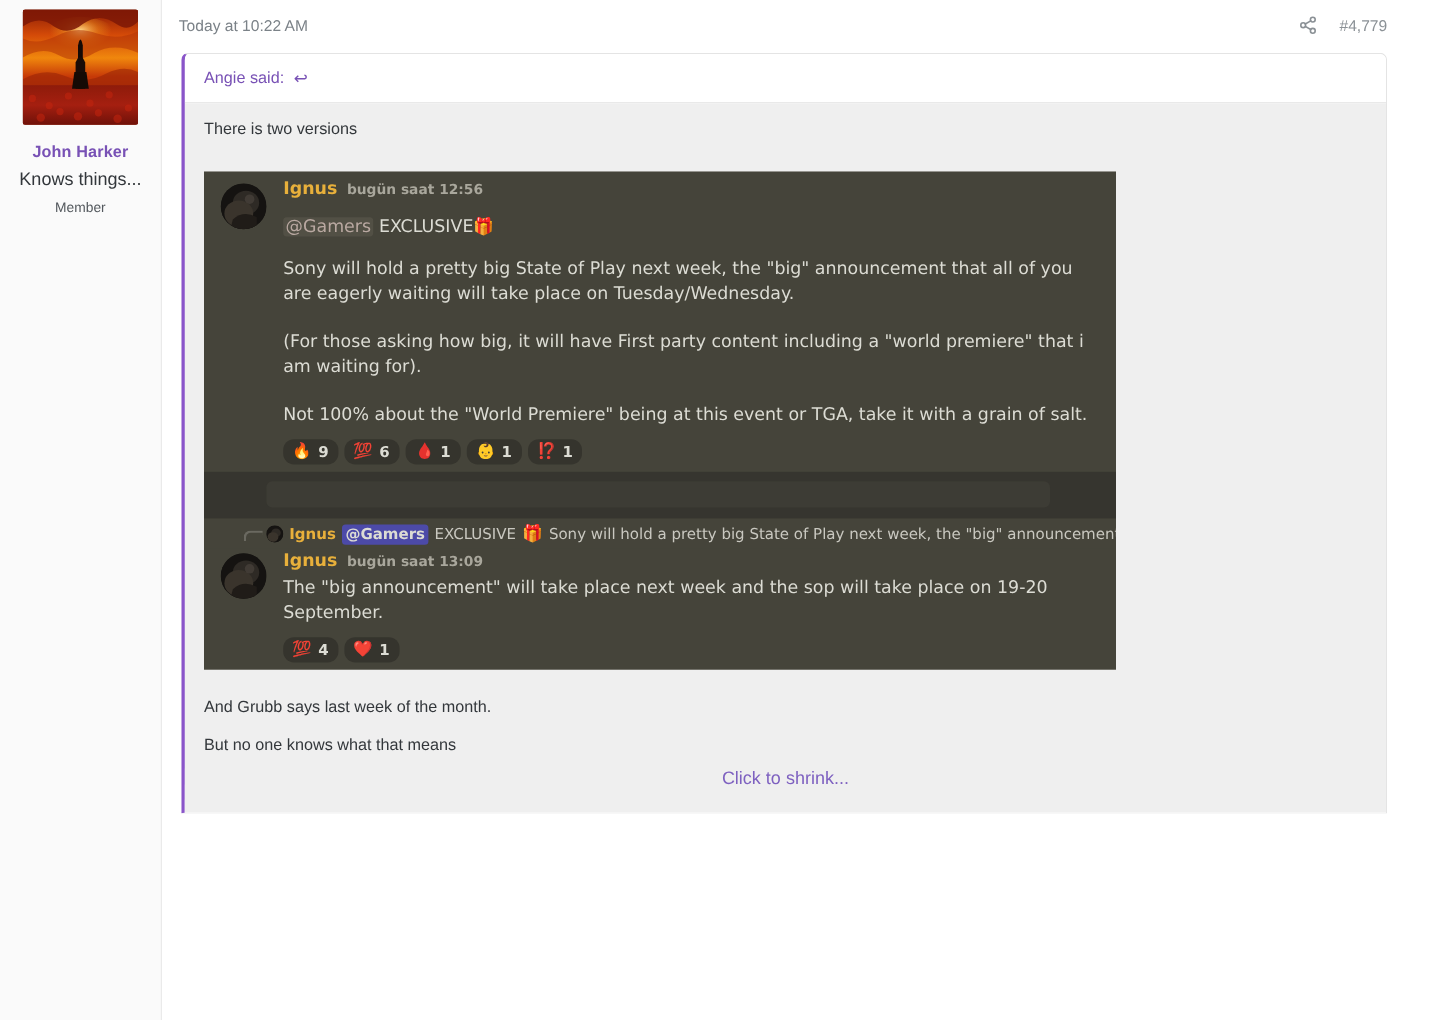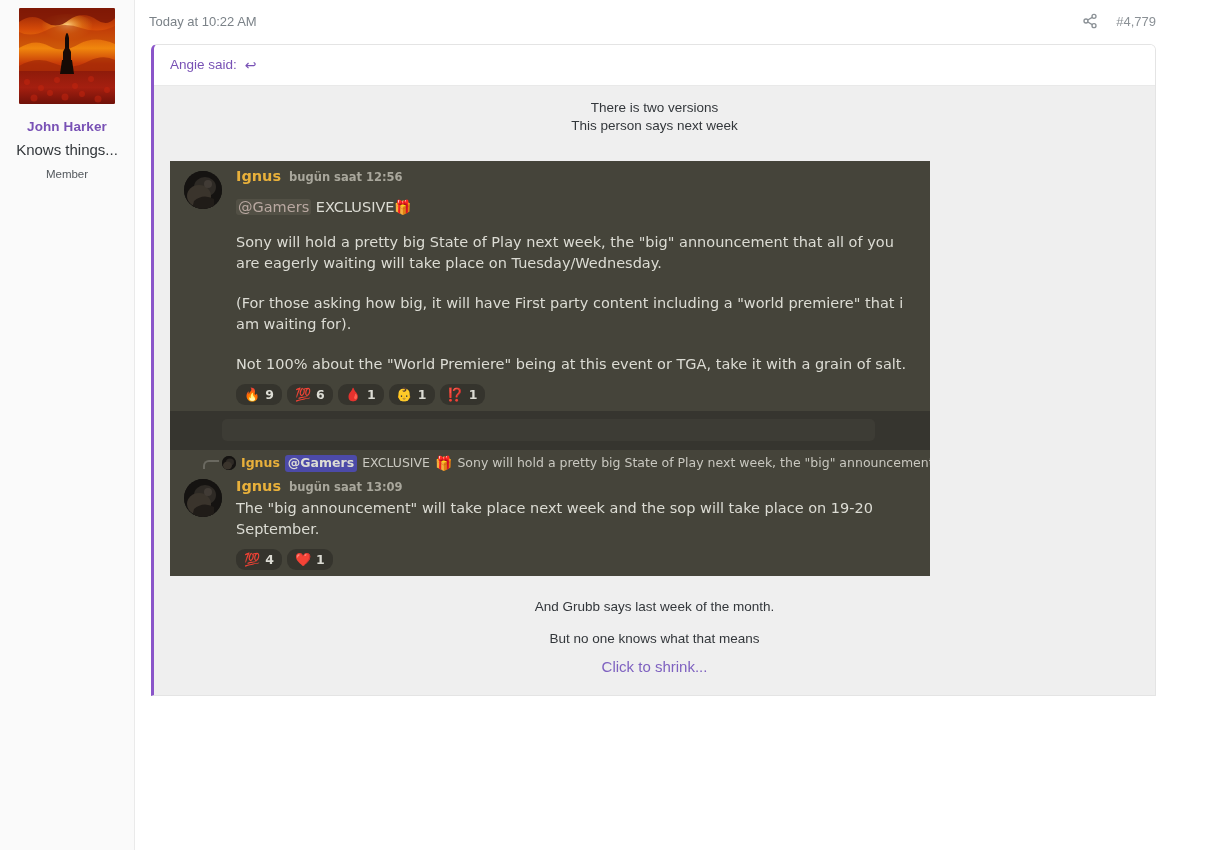--- a/index.html
+++ b/index.html
@@ -125,21 +125,21 @@
     color: #7851b5;
   }
   .quote-body {
     background: #efefef;
     padding: 13px 16px 14px 16px;
     font-size: 13.5px;
     color: #33373b;
     line-height: 1.35;
   }
   .quote-body p { margin: 0; }
-  .quote-line { line-height: 18px; text-align: center; }
+  .quote-line { line-height: 18px; }
   .mention-link {
     color: #7e61c0;
     text-decoration: none;
   }
 
   .spacer-sm { height: 14px; }
   .spacer-md { height: 22px; }
 
   
   .embed {
@@ -356,21 +356,20 @@
 
     <div class="quote">
 
       <div class="quote-head">
         <span class="qh-name">Angie said:</span>
         <span class="goto-icon">↩</span>
       </div>
 
       <div class="quote-body">
         <div class="quote-line">There is two versions</div>
-        <div class="quote-line">This person says next week</div>
 
         <div class="embed">
 
           <div class="embed-post">
             <div class="ep-avatar">
               <svg width="38" height="38" viewBox="0 0 38 38">
                 <rect width="38" height="38" fill="#151311"></rect>
                 <ellipse cx="21" cy="16" rx="11" ry="10" fill="#2e2a25"></ellipse>
                 <ellipse cx="15" cy="25" rx="12" ry="11" fill="#3a342c"></ellipse>
                 <path d="M10 30 Q19 22 30 28 L30 38 L8 38 Z" fill="#201c18"></path>

